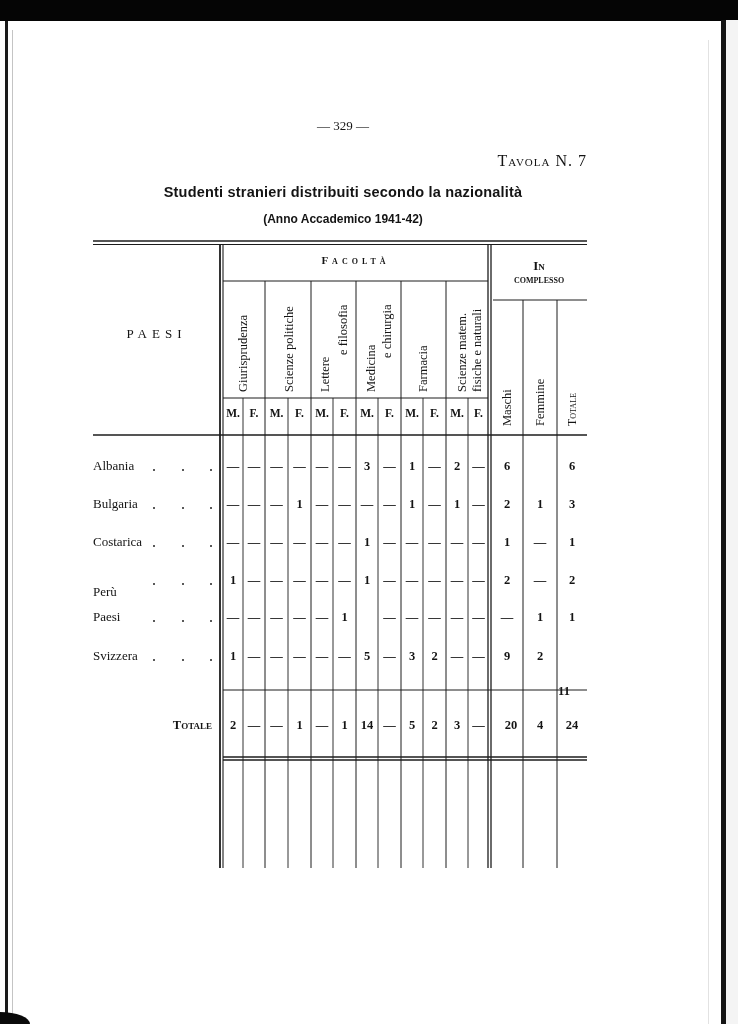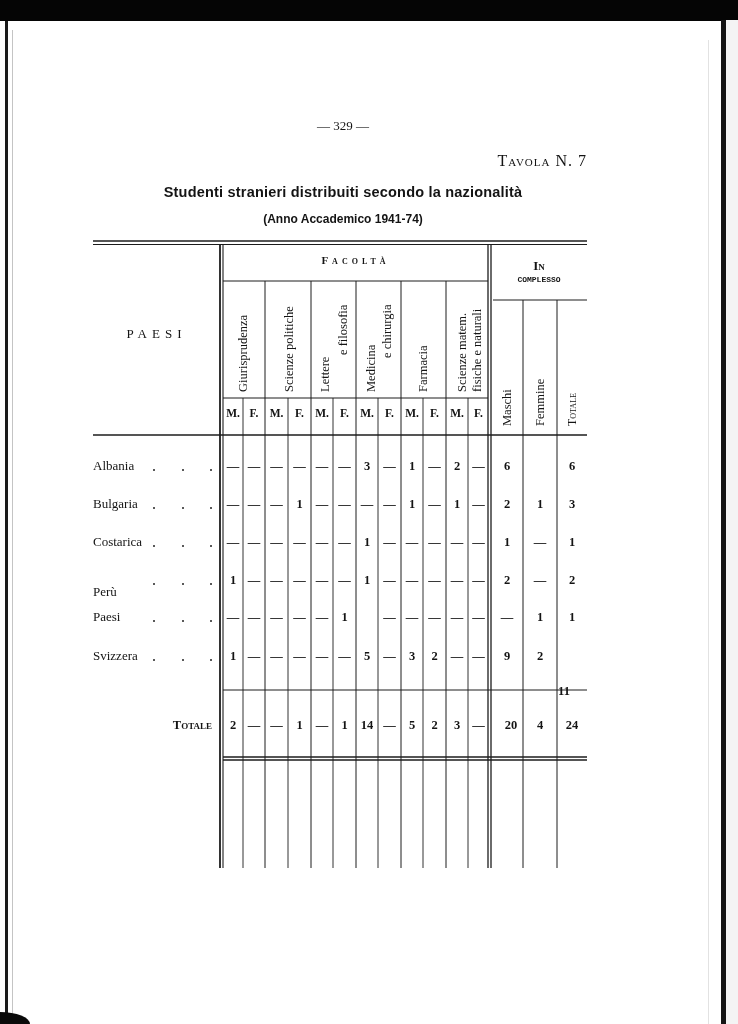--- a/index.html
+++ b/index.html
@@ -19,21 +19,21 @@
     .scan-corner { left:0; top:1012px; width:30px; height:12px; background:#0a0a0a; border-top-right-radius:30px 12px; }
 
     .page-number { left:293px; top:118px; width:100px; text-align:center; font-size:13px; font-family:"Liberation Serif", serif; }
     .table-label { left:440px; top:152px; width:147px; text-align:right; font-size:16px; font-variant:small-caps; letter-spacing:1px; font-family:"Liberation Serif", serif; }
     .title { left:93px; top:184px; width:500px; text-align:center; font-family:"Liberation Sans", sans-serif; font-weight:bold; font-size:14.5px; letter-spacing:0.2px; }
     .subtitle { left:193px; top:212px; width:300px; text-align:center; font-family:"Liberation Sans", sans-serif; font-weight:bold; font-size:12px; }
 
     .paesi { left:93px; top:326px; width:127px; text-align:center; font-size:13px; letter-spacing:5px; text-transform:uppercase; font-family:"Liberation Serif", serif; }
     .facolta { left:223px; top:254px; width:265px; text-align:center; font-size:11px; font-variant:small-caps; letter-spacing:4px; font-weight:bold; font-family:"Liberation Serif", serif; }
     .incomp1 { left:491px; top:258px; width:96px; text-align:center; font-size:13px; font-variant:small-caps; font-weight:bold; font-family:"Liberation Serif", serif; }
-    .incomp2 { left:491px; top:273px; width:96px; text-align:center; font-size:11px; font-variant:small-caps; font-weight:bold; font-family:Liberation Mono, monospace; }
+    .incomp2 { left:491px; top:273px; width:96px; text-align:center; font-size:11px; font-variant:small-caps; font-weight:bold; font-family:Liberation Serif, serif; }
 
     .rot {
       position:absolute; transform-origin:0 0; transform:rotate(-90deg);
       white-space:nowrap; line-height:14px; height:14px; font-size:12.5px;
       font-family:"Liberation Serif", serif;
     }
     .rot.sc { font-variant:small-caps; font-size:12px; }
 
     .cell {
       position:absolute; height:16px; line-height:16px; text-align:center;
@@ -58,21 +58,21 @@
 <div class="abs scan-left"></div>
 <div class="abs scan-left-faint"></div>
 <div class="abs scan-right-faint"></div>
 <div class="abs scan-right-dots"></div>
 <div class="abs scan-right"></div>
 <div class="abs scan-corner"></div>
 
 <div class="abs page-number">— 329 —</div>
 <div class="abs table-label">Tavola N. 7</div>
 <div class="abs title">Studenti stranieri distribuiti secondo la nazionalità</div>
-<div class="abs subtitle">(Anno Accademico 1941-74)</div>
+<div class="abs subtitle">(Anno Accademico 1941-42)</div>
 
 <div id="table">
   <svg class="rules" id="rules" width="738" height="1024">
       <line x1="93" x2="587" y1="241" y2="241" stroke="#1c1c1c" stroke-width="1.6"></line>
       <line x1="93" x2="587" y1="244.5" y2="244.5" stroke="#1c1c1c" stroke-width="1.1"></line>
       <line x1="223" x2="488" y1="281" y2="281" stroke="#1c1c1c" stroke-width="1"></line>
       <line x1="493" x2="587" y1="300" y2="300" stroke="#1c1c1c" stroke-width="1"></line>
       <line x1="223" x2="488" y1="398" y2="398" stroke="#1c1c1c" stroke-width="1"></line>
       <line x1="93" x2="587" y1="435" y2="435" stroke="#1c1c1c" stroke-width="1.6"></line>
       <line x1="223" x2="587" y1="690" y2="690" stroke="#1c1c1c" stroke-width="1"></line>

